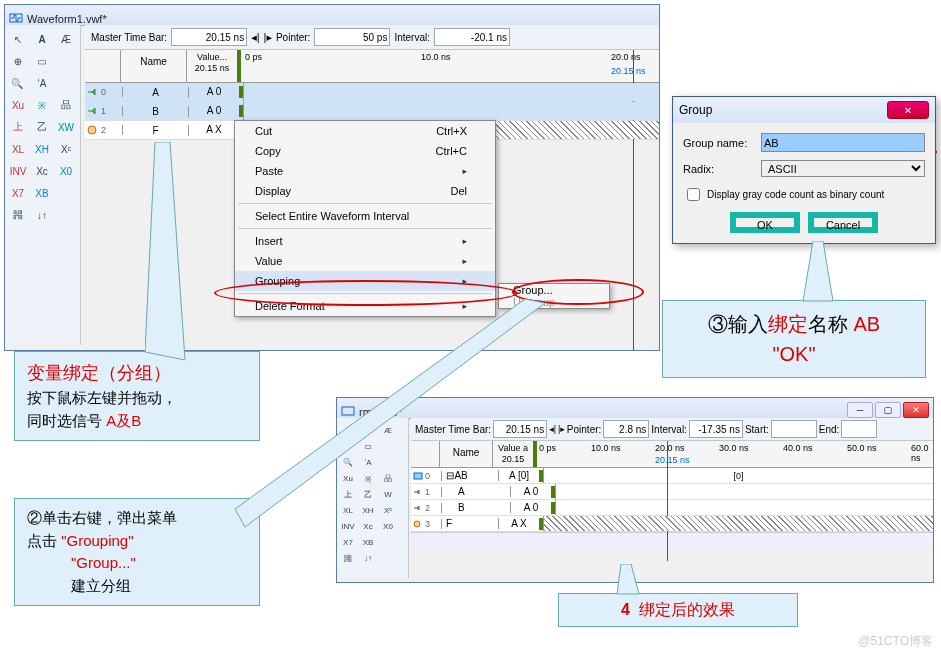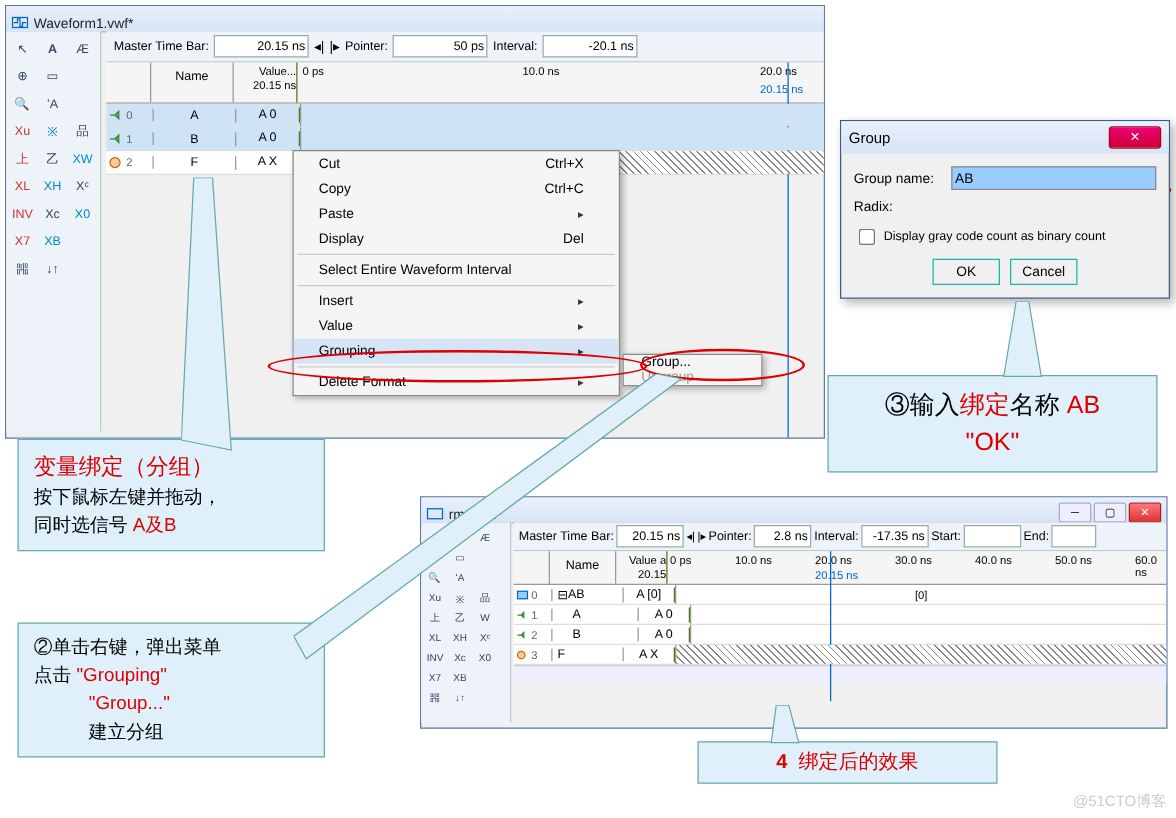--- a/index.html
+++ b/index.html
@@ -10,21 +10,21 @@
 .left-tools{position:absolute;left:0;top:20px;width:76px;background:#eef2f9;border-right:1px solid #bcc;padding:4px 2px;box-sizing:border-box}
 .tool-row{display:flex;gap:2px;margin-bottom:2px}
 .tool{width:20px;height:18px;border:1px solid transparent;display:flex;align-items:center;justify-content:center;font-size:10px;color:#346}
 .main{position:absolute;left:80px;top:20px;right:0}
 .timebar{background:#eef2f9;border-bottom:1px solid #bcc;display:flex;align-items:center;padding:3px 6px;font-size:11px;gap:4px}
 .timebar input{width:70px;height:14px;border:1px solid #9aa;font-size:10px;text-align:right;background:#fff}
 .timebar .lbl{font-size:10px}
 .hdr-row{display:flex;border-bottom:1px solid #999;background:#f5f5f5}
 .col-i{width:35px;border-right:1px solid #999;text-align:center;font-size:10px;padding:6px 0}
 .col-n{width:65px;border-right:1px solid #999;text-align:center;font-size:10px;padding:6px 0}
-.col-v{width:50px;border-right:1px solid #4d7c0f;text-align:right;font-size:9px;padding:2px 0;line-height:1.2}
+.col-v{width:50px;border-right:4px solid #4d7c0f;text-align:center;font-size:9px;padding:2px 0;line-height:1.2}
 .wave-hdr{flex:1;position:relative;font-size:10px}
 .sig-row{display:flex;height:18px;border-bottom:1px solid #ddd;align-items:center;background:#fff}
 .sig-row.sel{background:#cfe3f7}
 .sig-row .col-i{padding:0;font-size:9px;color:#666;display:flex;align-items:center;justify-content:flex-start;padding-left:2px;gap:2px}
 .sig-row .col-n{padding:0;display:flex;align-items:center;justify-content:center}
 .sig-row .col-v{padding:0;display:flex;align-items:center;justify-content:center;font-size:10px}
 .sig-row .wv{flex:1;position:relative;height:100%;border-left:1px solid #999}
 .ctxmenu{position:absolute;background:#f5f5f5;border:1px solid #888;box-shadow:2px 2px 5px rgba(0,0,0,0.3);font-size:11px;min-width:260px}
 .ctxmenu .mi{padding:4px 28px 4px 20px;display:flex;justify-content:space-between;align-items:center;cursor:default}
 .ctxmenu .sep{height:1px;background:#ccc;margin:2px 3px}
@@ -33,21 +33,21 @@
 .submenu .mi{padding:0 14px}
 .dialog{position:absolute;border:1px solid #3a5a88;background:#f0f0f0;box-shadow:3px 3px 8px rgba(0,0,0,0.3)}
 .dialog .dtitle{background:linear-gradient(#e9f0fb,#d6e4f5);padding:4px 6px;font-size:12px;display:flex;justify-content:space-between;align-items:center}
 .dialog .closebtn{width:40px;height:16px;background:linear-gradient(#e07,#c03);border:1px solid #a02;border-radius:3px;color:#fff;display:flex;align-items:center;justify-content:center;font-size:10px}
 .dialog .body{padding:10px;font-size:11px}
 .frow{display:flex;align-items:center;margin-bottom:8px;gap:6px}
 .frow label{width:72px}
 .frow input[type=text],.frow select{flex:1;border:1px solid #888;height:17px;font-size:11px;padding:0 2px}
 .frow input[type=text].hl{background:#9cf}
 .btns{display:flex;gap:8px;justify-content:center;margin-top:6px}
-.btns button{width:54px;height:21px;border:1px solid #14b8a6;background:#f0f0f0;font-size:11px}
+.btns button{width:70px;height:21px;border:6px solid #14b8a6;background:#f0f0f0;font-size:11px}
 .callout{position:absolute;background:#dff0fb;border:1px solid #6aa;padding:8px 12px;font-size:15px;line-height:1.5}
 .red{color:#d00}
 .num{color:#d00;font-weight:bold}
 .oval{position:absolute;border:2px solid #d00;border-radius:50%;pointer-events:none}
 .watermark{position:absolute;right:8px;bottom:4px;color:#ccc;font-size:12px}
 .tick{position:absolute;top:2px;font-size:9px}
 .hatch{background:repeating-linear-gradient(45deg,#888 0,#888 1px,#fff 1px,#fff 4px)}
 .mini-tools .tool{width:16px;height:14px;font-size:8px}
 .mini-tools .tool-row{margin-bottom:0}
 svg{display:block}
@@ -221,20 +221,21 @@
     <span>Group</span>
     <span class="closebtn">✕</span>
   </div>
   <div class="body">
     <div class="frow">
       <label>Group name:</label>
       <input type="text" class="hl" value="AB" style="">
     </div>
     <div class="frow">
       <label>Radix:</label>
+      <select><option>ASCII</option></select>
     </div>
     <div class="frow" style="gap:4px">
       <input type="checkbox" style="">
       <span style="font-size:10px">Display gray code count as binary count</span>
     </div>
     <div class="btns">
       <button>OK</button>
       <button>Cancel</button>
     </div>
   </div>

